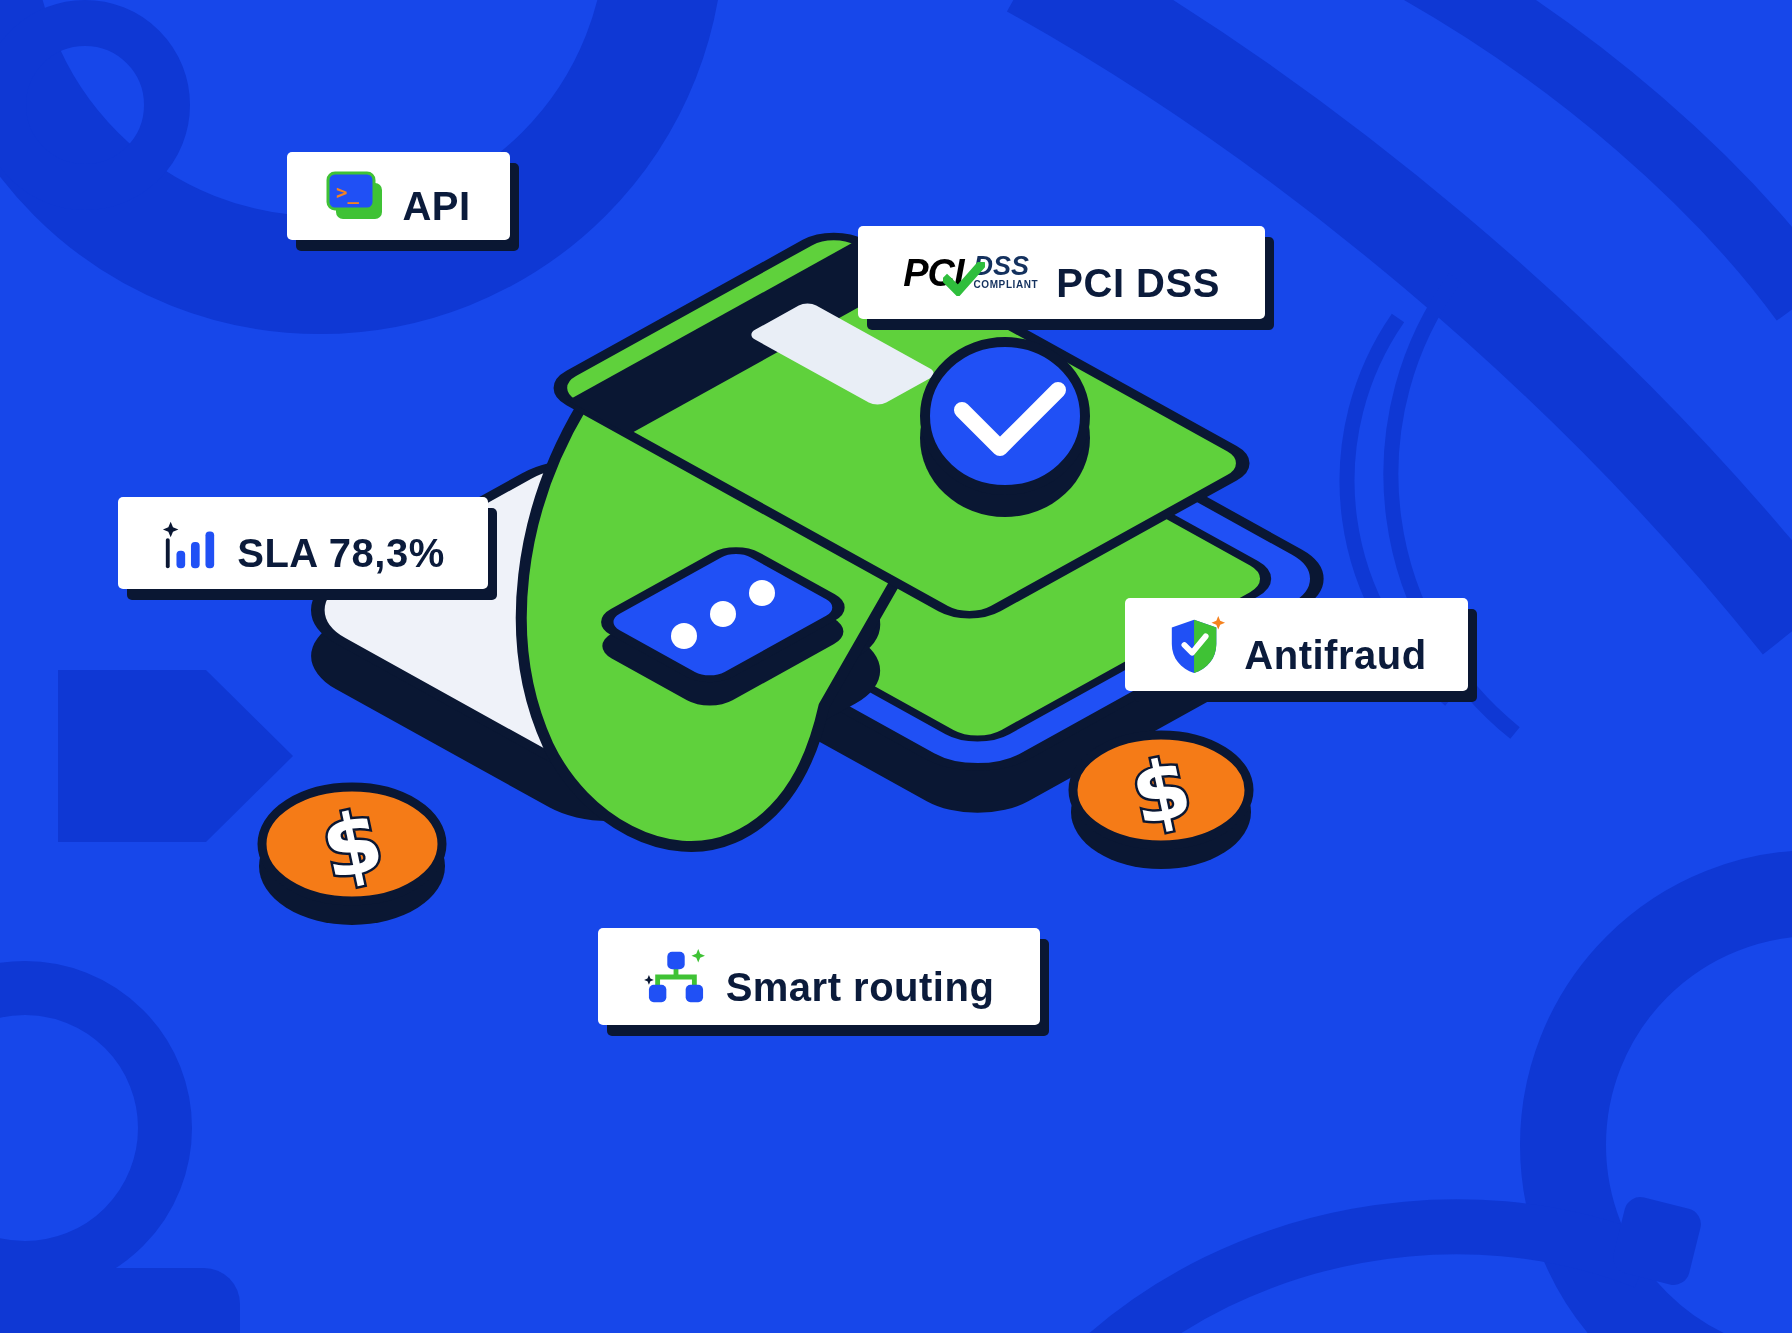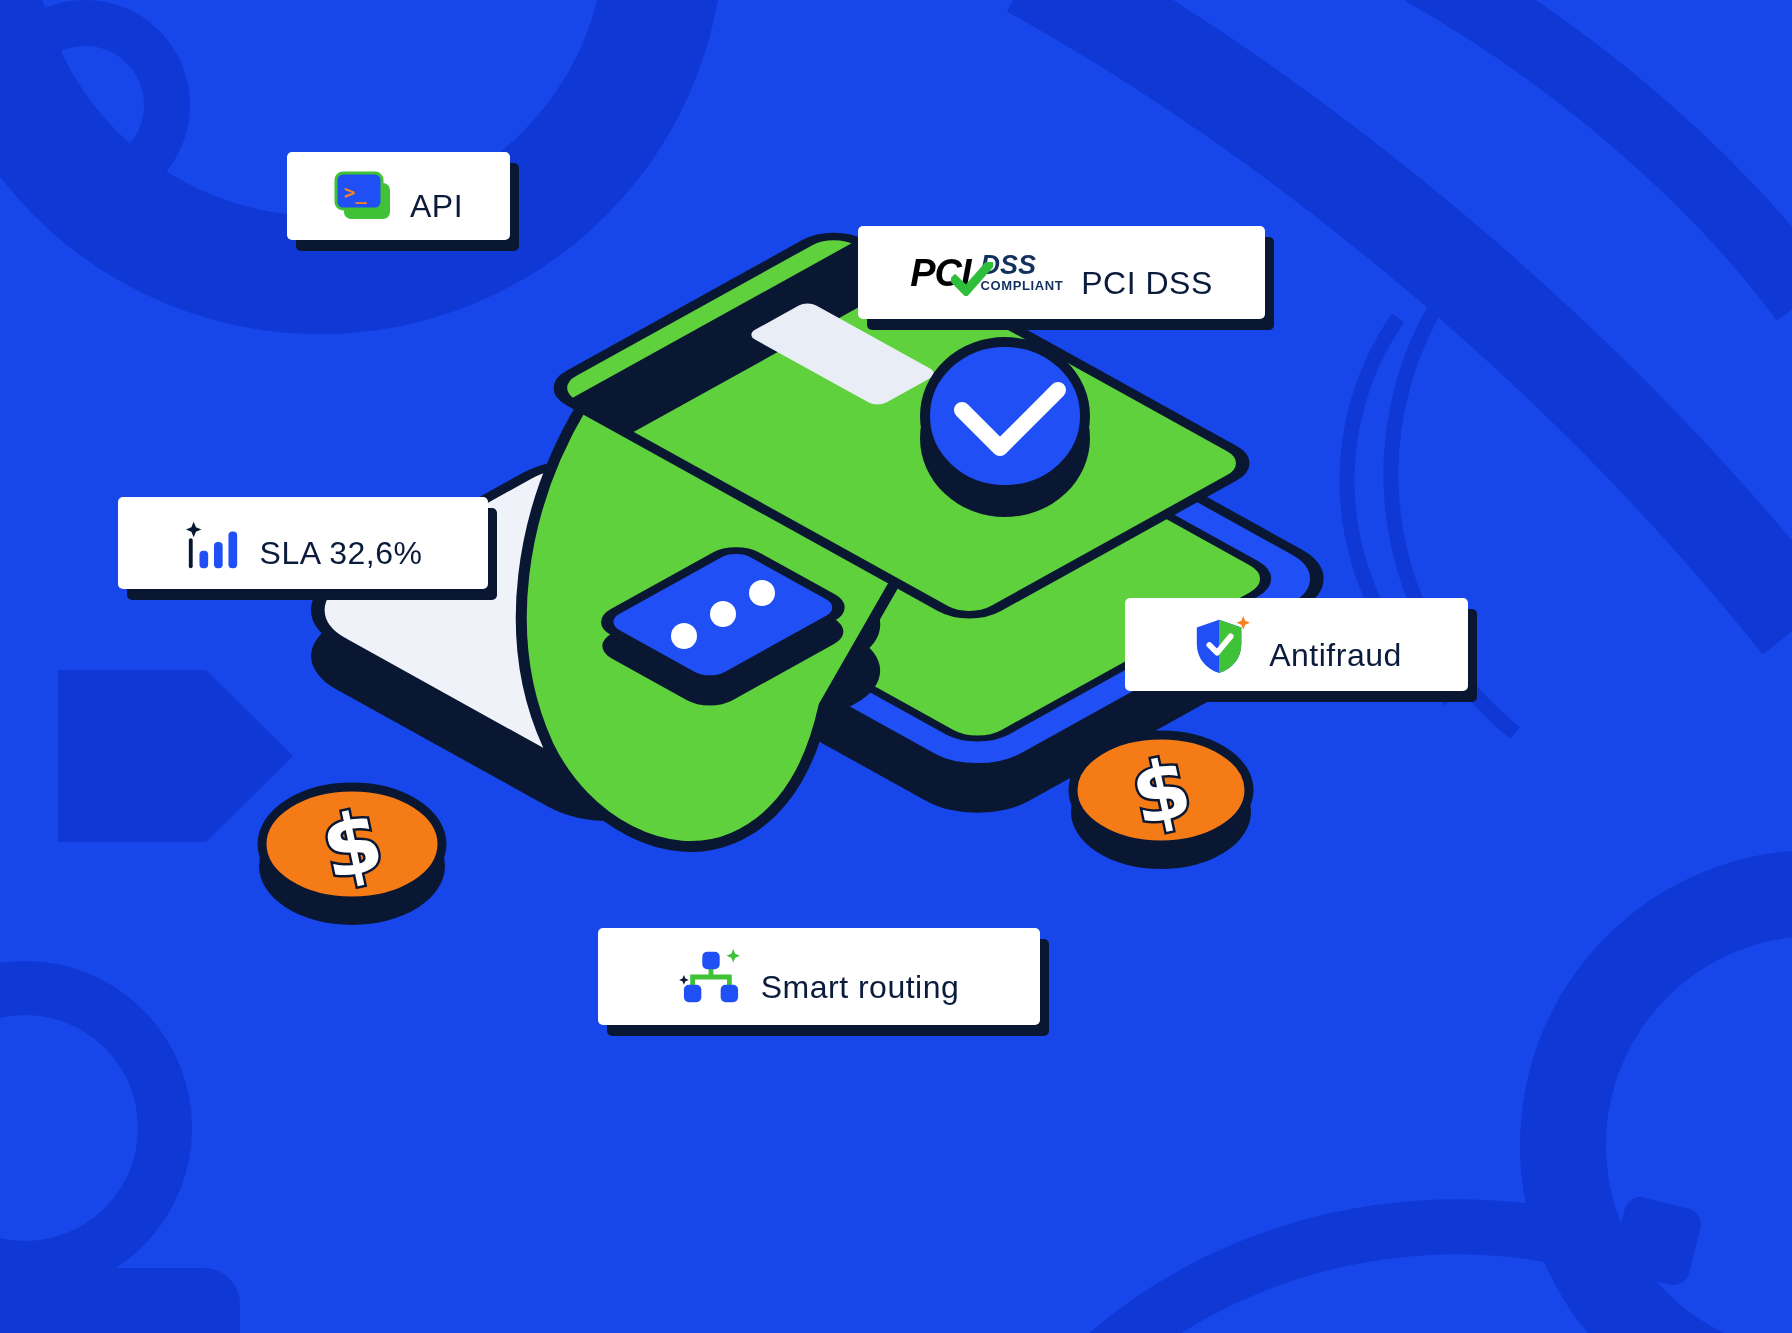--- a/index.html
+++ b/index.html
@@ -4,30 +4,30 @@
 <style>
   html,body{margin:0;padding:0;}
   body{background:#1747EA;font-family:"Liberation Sans",sans-serif;}
   .stage{position:relative;width:1792px;height:1333px;overflow:hidden;background:#1747EA;}
   .scene{position:absolute;left:0;top:0;}
   .badge{
     position:absolute;background:#FFFFFF;border-radius:5px;
     display:flex;align-items:center;justify-content:center;gap:18px;
     box-shadow:9px 11px 0 #0A1733;color:#0B1B3B;
   }
-  .badge .label{font-size:32px;font-weight:normal;letter-spacing:.5px;white-space:nowrap;margin-top:21px;}
+  .badge .label{font-size:40px;font-weight:bold;letter-spacing:.5px;white-space:nowrap;margin-top:21px;}
   .badge .icon{display:flex;align-items:center;justify-content:center;}
   
   .pci-logo{display:flex;align-items:flex-end;gap:10px;}
   .pci-mark{position:relative;line-height:1;}
   .pci-word{color:#000000;font-weight:bold;font-style:italic;font-size:38px;letter-spacing:-1px;}
   .pci-check{position:absolute;right:-22px;bottom:-4px;}
   .pci-right{display:flex;flex-direction:column;align-items:flex-start;line-height:1;padding-bottom:2px;}
   .dss{font-size:27px;font-weight:bold;font-style:italic;color:#14315E;}
-  .compliant{font-size:13px;font-weight:bold;color:#14315E;letter-spacing:.6px;}
+  .compliant{font-size:10px;font-weight:bold;color:#14315E;letter-spacing:.6px;}
 </style>
 </head>
 <body>
 
 <div class="stage">
 
   <svg class="scene" width="1792" height="1333" viewBox="0 0 1792 1333">
 
     <g stroke="#0F38D4" fill="none">
       <circle cx="320" cy="-70" r="345" stroke-width="118"></circle>
@@ -141,21 +141,21 @@
   <div class="badge" style="left:118px;top:497px;width:370px;height:92px;">
     <span class="icon">
       <svg width="58" height="56" viewBox="0 0 60 56">
         <path d="M10 6 L12.4 11.6 L18 14 L12.4 16.4 L10 22 L7.6 16.4 L2 14 L7.6 11.6 Z" fill="#0A1733"></path>
         <path d="M7 25 V52" stroke="#0A1733" stroke-width="4" stroke-linecap="round"></path>
         <rect x="16" y="36" width="9" height="18" rx="4" fill="#2050F5"></rect>
         <rect x="31" y="27" width="9" height="27" rx="4" fill="#2050F5"></rect>
         <rect x="46" y="16" width="9" height="38" rx="4" fill="#2050F5"></rect>
       </svg>
     </span>
-    <span class="label">SLA 32,6%</span>
+    <span class="label">SLA 78,3%</span>
   </div>
 
   <div class="badge" style="left:598px;top:928px;width:442px;height:97px;">
     <span class="icon">
       <svg width="64" height="58" viewBox="0 0 66 60">
         <path d="M33 20 V30 H14 V40 M33 30 H52 V40" stroke="#3FC235" stroke-width="5" fill="none"></path>
         <rect x="24" y="4" width="18" height="18" rx="5" fill="#2050F5"></rect>
         <rect x="5" y="38" width="18" height="18" rx="5" fill="#2050F5"></rect>
         <rect x="43" y="38" width="18" height="18" rx="5" fill="#2050F5"></rect>
         <path d="M56 1 L58 6 L63 8 L58 10 L56 15 L54 10 L49 8 L54 6 Z" fill="#3FC235"></path>

